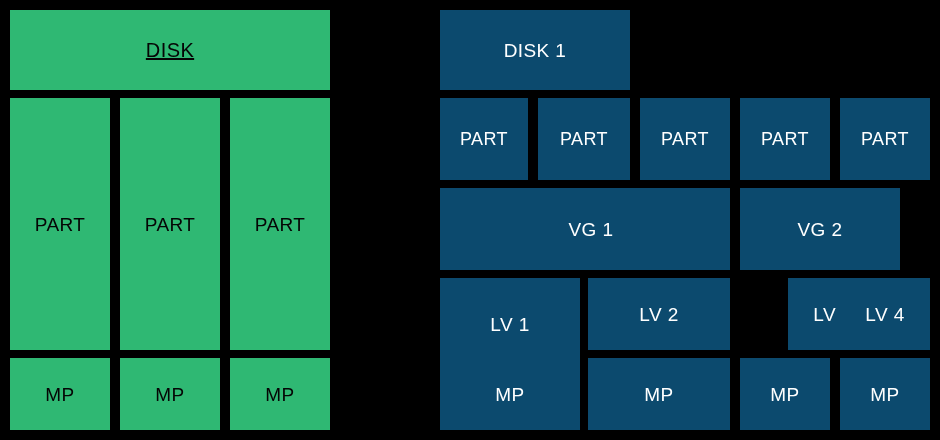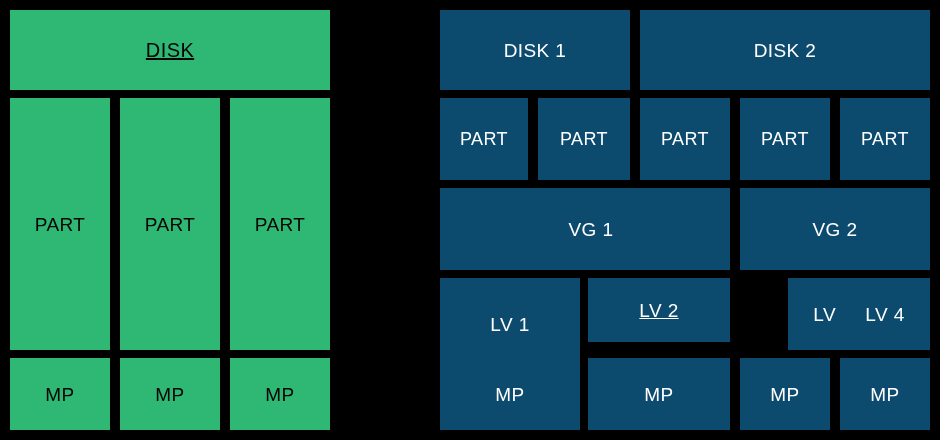--- a/index.html
+++ b/index.html
@@ -59,30 +59,29 @@
       <div class="block light t20" style="left: 10px; top: 10px; width: 320px; height: 80px; text-decoration: underline;">DISK</div>
       <div class="block light t19" style="left: 10px; top: 98px; width: 100px; height: 252px;">PART</div>
       <div class="block light t19" style="left: 120px; top: 98px; width: 100px; height: 252px;">PART</div>
       <div class="block light t19" style="left: 230px; top: 98px; width: 100px; height: 252px;">PART</div>
       <div class="block light t19" style="left: 10px; top: 358px; width: 100px; height: 72px;">MP</div>
       <div class="block light t19" style="left: 120px; top: 358px; width: 100px; height: 72px;">MP</div>
       <div class="block light t19" style="left: 230px; top: 358px; width: 100px; height: 72px;">MP</div>
     </div>
   <div class="panel" id="panel-lvm">
       <div class="block dark t19" style="left: 10px; top: 10px; width: 190px; height: 80px;">DISK 1</div>
-      <div class="block dark t19" style="left: 210px; top: 10px; width: 290px; height: 80px;">DISK 2</div>
       <div class="block dark t18" style="left: 10px; top: 98px; width: 88px; height: 82px;">PART</div>
       <div class="block dark t18" style="left: 108px; top: 98px; width: 92px; height: 82px;">PART</div>
       <div class="block dark t18" style="left: 210px; top: 98px; width: 90px; height: 82px;">PART</div>
       <div class="block dark t18" style="left: 310px; top: 98px; width: 90px; height: 82px;">PART</div>
       <div class="block dark t18" style="left: 410px; top: 98px; width: 90px; height: 82px;">PART</div>
       <div class="block dark t19" style="left: 10px; top: 188px; width: 290px; height: 82px; padding-left: 12px;">VG 1</div>
-      <div class="block dark t19" style="left: 310px; top: 188px; width: 190px; height: 82px;">VG 2</div>
+      <div class="block dark t19" style="left: 310px; top: 188px; width: 160px; height: 82px;">VG 2</div>
       <div class="block dark t19" style="left: 10px; top: 278px; width: 140px; height: 92px;">LV 1</div>
-      <div class="block dark t19" style="left: 158px; top: 278px; width: 142px; height: 64px; text-decoration: underline;">LV 2</div>
+      <div class="block dark t19" style="left: 158px; top: 278px; width: 142px; height: 72px;">LV 2</div>
       <div class="block dark t19" style="left: 310px; top: 278px; width: 90px; height: 72px; margin-left: 48px;">LV 3</div>
       <div class="block dark t19" style="left: 410px; top: 278px; width: 90px; height: 72px;">LV 4</div>
       <div class="block dark t19" style="left: 10px; top: 358px; width: 140px; height: 72px;">MP</div>
       <div class="block dark t19" style="left: 158px; top: 358px; width: 142px; height: 72px;">MP</div>
       <div class="block dark t19" style="left: 310px; top: 358px; width: 90px; height: 72px;">MP</div>
       <div class="block dark t19" style="left: 410px; top: 358px; width: 90px; height: 72px;">MP</div>
     </div>
 </div>
 
 </body></html>

